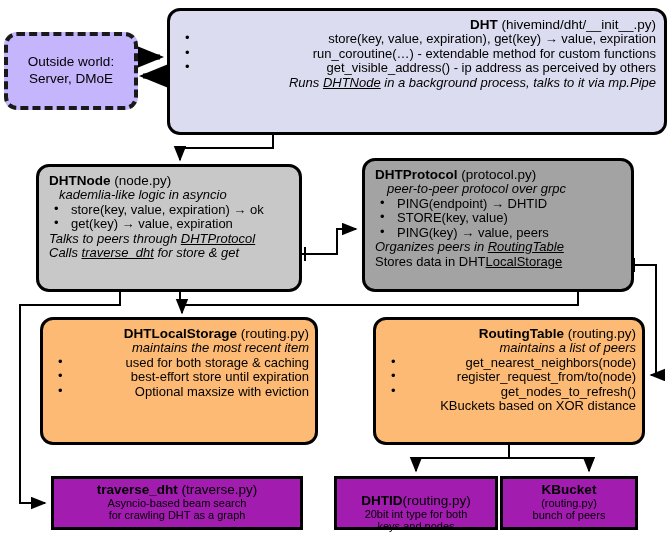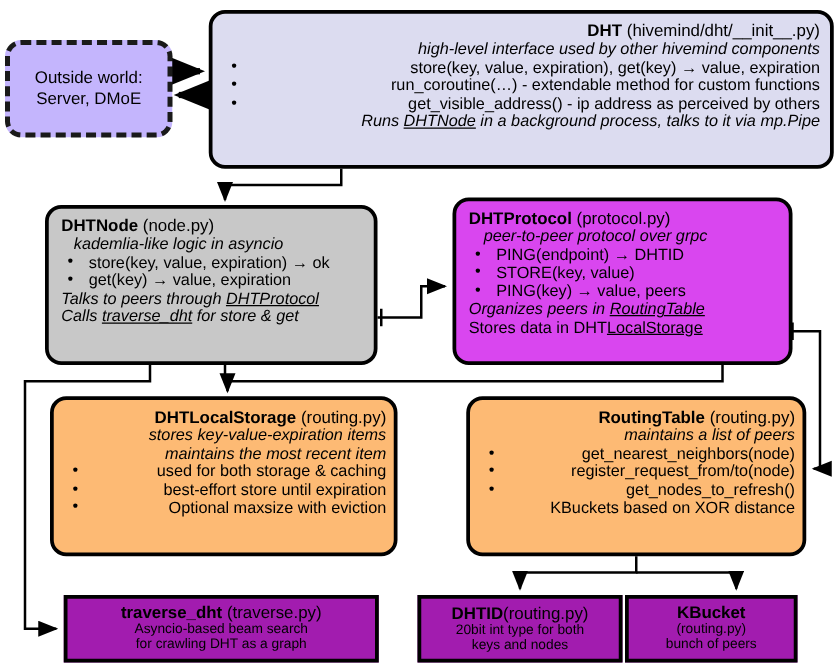--- a/index.html
+++ b/index.html
@@ -8,21 +8,21 @@
 
   svg#wires{position:absolute;left:0;top:0;width:672px;height:533px;pointer-events:none;}
 
   .box{position:absolute;box-sizing:border-box;border:3px solid #000;line-height:1.12;}
   .rounded{border-radius:13px;}
   .sq{border-radius:0;border-width:3px;}
   .dashed{border:4px dashed #1a1a1a;border-radius:13px;background:#c4b5fd;}
 
   .c-lav{background:#dcdcf0;text-align:right;}
   .c-gray{background:#c8c8c8;}
-  .c-orange{background:#d946ef;}
+  .c-orange{background:#a3a3a3;}
   .c-yellow{background:#fdba74;text-align:right;}
   .c-blue{background:#a21caf;}
 
   .ttl{font-size:13.5px;font-weight:bold;}
   .ttl .fn{font-weight:normal;}
   .sub{font-style:italic;font-size:13px;}
   .plain{font-size:13px;}
   .foot{font-size:13px;}
   .foot.it{font-style:italic;}
   .u{text-decoration:underline;}
@@ -43,21 +43,21 @@
 
   #dhtprotocol-box{left:362px;top:158px;width:272px;height:134px;padding:6px 6px 3px 10px;}
   #dhtprotocol-box .sub{margin-left:12px;}
 
   #localstorage-box{left:40px;top:317px;width:278px;height:128px;padding:6px 6px 3px 10px;}
 
   #routingtable-box{left:373px;top:317px;width:272px;height:128px;padding:6px 6px 3px 10px;}
   #routingtable-box .sub{margin-left:12px;}
 
   #traverse-box{left:51px;top:476px;width:252px;height:54px;padding:3px 4px;text-align:center;}
-  #dhtid-box{left:334px;top:476px;width:164px;height:54px;padding:4px 4px;text-align:center;}
+  #dhtid-box{left:334px;top:476px;width:164px;height:54px;padding:14px 4px;text-align:center;}
   #kbucket-box{left:500px;top:476px;width:138px;height:54px;padding:3px 4px;text-align:center;}
   #traverse-box .plain,#dhtid-box .plain,#kbucket-box .plain{font-size:11px;}
   #traverse-box .ttl,#dhtid-box .ttl,#kbucket-box .ttl{font-size:13.5px;}
 </style>
 </head>
 <body>
 
 <div id="stage">
 
   <svg id="wires" viewBox="0 0 672 533">
@@ -116,21 +116,20 @@
       <div class="plain">Outside world:</div>
       <div class="plain">Server, DMoE</div>
     </div>
   </div>
 
   <div class="box rounded c-lav" id="dht-box">
     <div class="ttl">
       <span>DHT</span>
       <span class="fn">(hivemind/dht/__init__.py)</span>
     </div>
-    <div class="sub">high-level interface used by other hivemind components</div>
     <ul class="bl">
       <li>store(key, value, expiration), get(key) → value, expiration</li>
       <li>run_coroutine(…) - extendable method for custom functions</li>
       <li>get_visible_address() - ip address as perceived by others</li>
     </ul>
     <div class="foot it"><span>Runs </span><span class="u">DHTNode</span><span> in a background process, talks to it via mp.Pipe</span></div>
   </div>
 
   <div class="box rounded c-gray" id="dhtnode-box">
     <div class="ttl">
@@ -159,21 +158,20 @@
     </ul>
     <div class="foot it"><span>Organizes peers in </span><span class="u">RoutingTable</span></div>
     <div class="foot"><span>Stores data in DHT</span><span class="u">LocalStorage</span></div>
   </div>
 
   <div class="box rounded c-yellow" id="localstorage-box">
     <div class="ttl">
       <span>DHTLocalStorage</span>
       <span class="fn">(routing.py)</span>
     </div>
-    <div class="sub">stores key-value-expiration items</div>
     <div class="sub">maintains the most recent item</div>
     <ul class="bl">
       <li>used for both storage &amp; caching</li>
       <li>best-effort store until expiration</li>
       <li>Optional maxsize with eviction</li>
     </ul>
   </div>
 
   <div class="box rounded c-yellow" id="routingtable-box">
     <div class="ttl">

